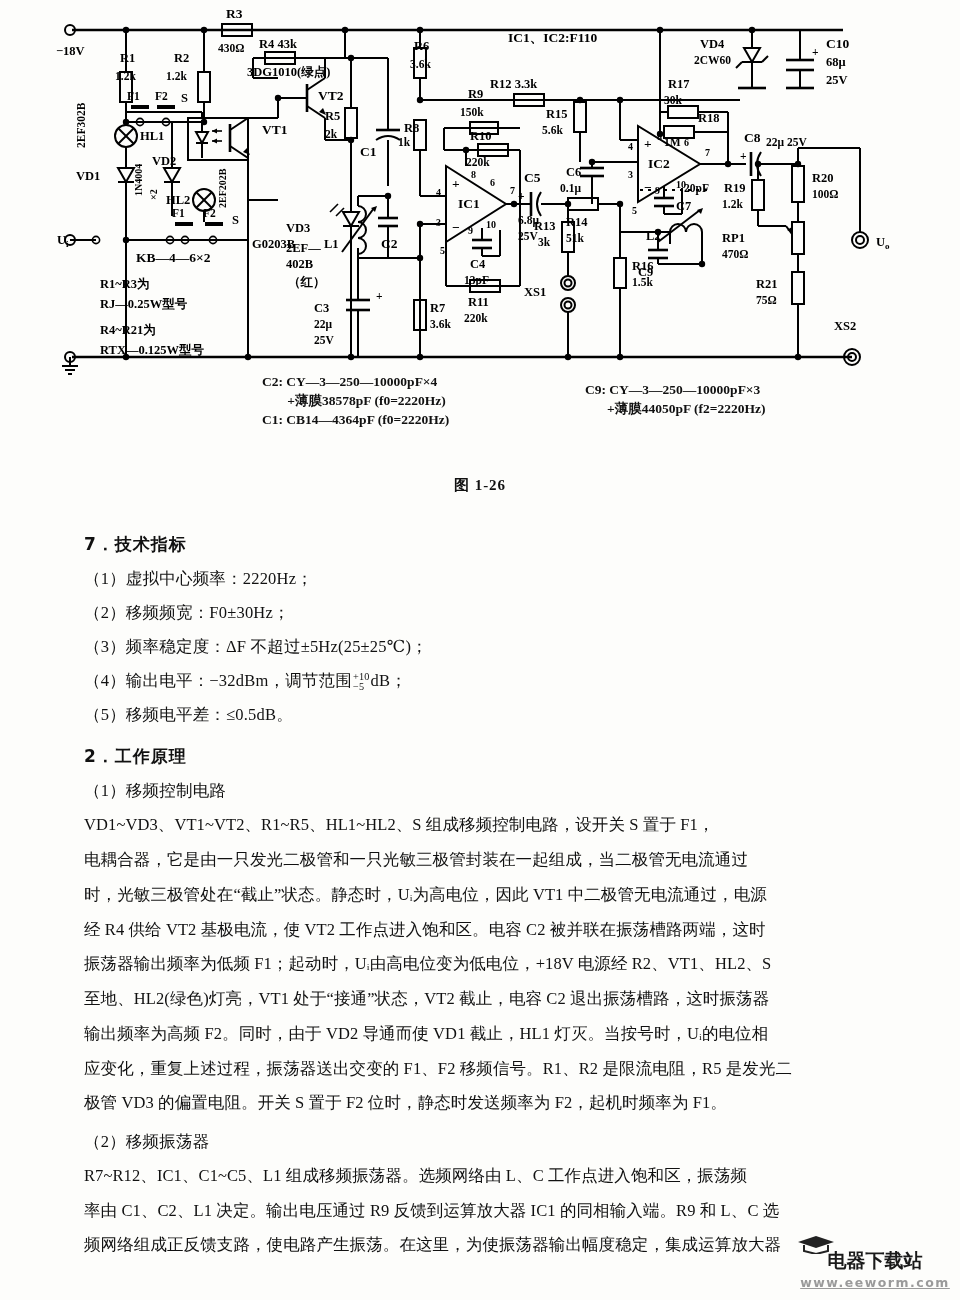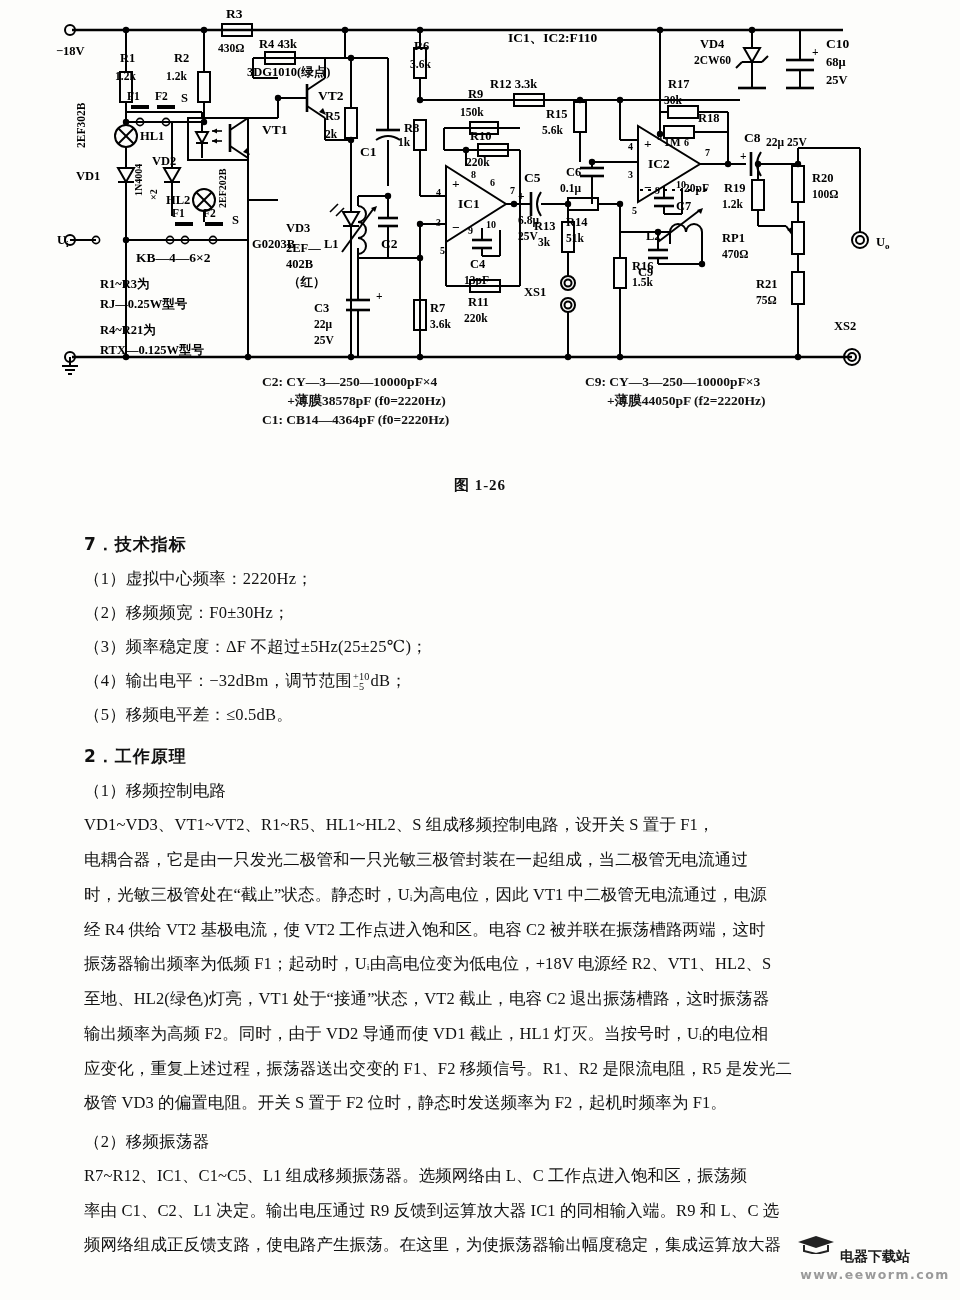--- a/index.html
+++ b/index.html
@@ -10,41 +10,41 @@
   }
   .page{position:relative;width:960px;height:1300px;}
 
   
   .schematic{position:absolute;left:0;top:0;width:960px;height:450px;}
   .schematic svg{display:block;}
 
   
   .figcaps{position:absolute;left:0;top:372px;width:844px;height:60px;font-size:13.5px;line-height:19px;font-weight:bold;}
   .figcaps .c-left{position:absolute;left:262px;top:0;white-space:nowrap;}
-  .figcaps .c-right{position:absolute;left:585px;top:0;white-space:nowrap;}
+  .figcaps .c-right{position:absolute;left:585px;top:8px;white-space:nowrap;}
   .ind{display:block;}
   .ind.i2{padding-left:22px;text-align:center;}
 
   .fignum{position:absolute;left:0;top:476px;width:960px;text-align:center;font-size:15px;font-weight:bold;letter-spacing:1px;}
 
   
   .body{position:absolute;left:84px;top:515px;width:800px;}
   h2.sec{font-size:17px;font-weight:bold;margin:18px 0 10px 0;letter-spacing:1px;
          font-family:"DejaVu Sans","Liberation Sans",sans-serif;}
   p.item{font-size:16.5px;margin:0 0 9px 0;line-height:1.52;letter-spacing:.2px;}
   p.para{font-size:16.5px;margin:8px 0 2px 0;line-height:1.62;text-align:justify;letter-spacing:.1px;}
   p.para.first{text-indent:0;}
   .frac{display:inline-block;vertical-align:middle;font-size:.62em;line-height:1.02;text-align:left;margin:0 1px;}
   .frac span{display:block;}
 
   
   .wm{position:absolute;left:790px;top:1248px;width:170px;text-align:center;pointer-events:none;}
-  .wm .zh{font-size:14px;font-weight:bold;color:#1a1a1a;letter-spacing:0px;white-space:nowrap;}
+  .wm .zh{font-size:19px;font-weight:bold;color:#1a1a1a;letter-spacing:0px;white-space:nowrap;}
   .wm .url{font-size:12.5px;font-weight:bold;color:#9a9a9a;letter-spacing:1.5px;margin-top:1px;
-           font-family:"DejaVu Sans","Liberation Sans",sans-serif;}
+           font-family:"DejaVu Sans","Liberation Sans",sans-serif;text-decoration:underline;}
   .wm .cap{position:absolute;left:6px;top:-14px;width:40px;height:20px;}
 </style>
 </head>
 <body>
 
 <div class="page">
 
   <div class="schematic">
   <svg width="960" height="450" viewBox="0 0 960 450" xmlns="http://www.w3.org/2000/svg">
     <defs>

